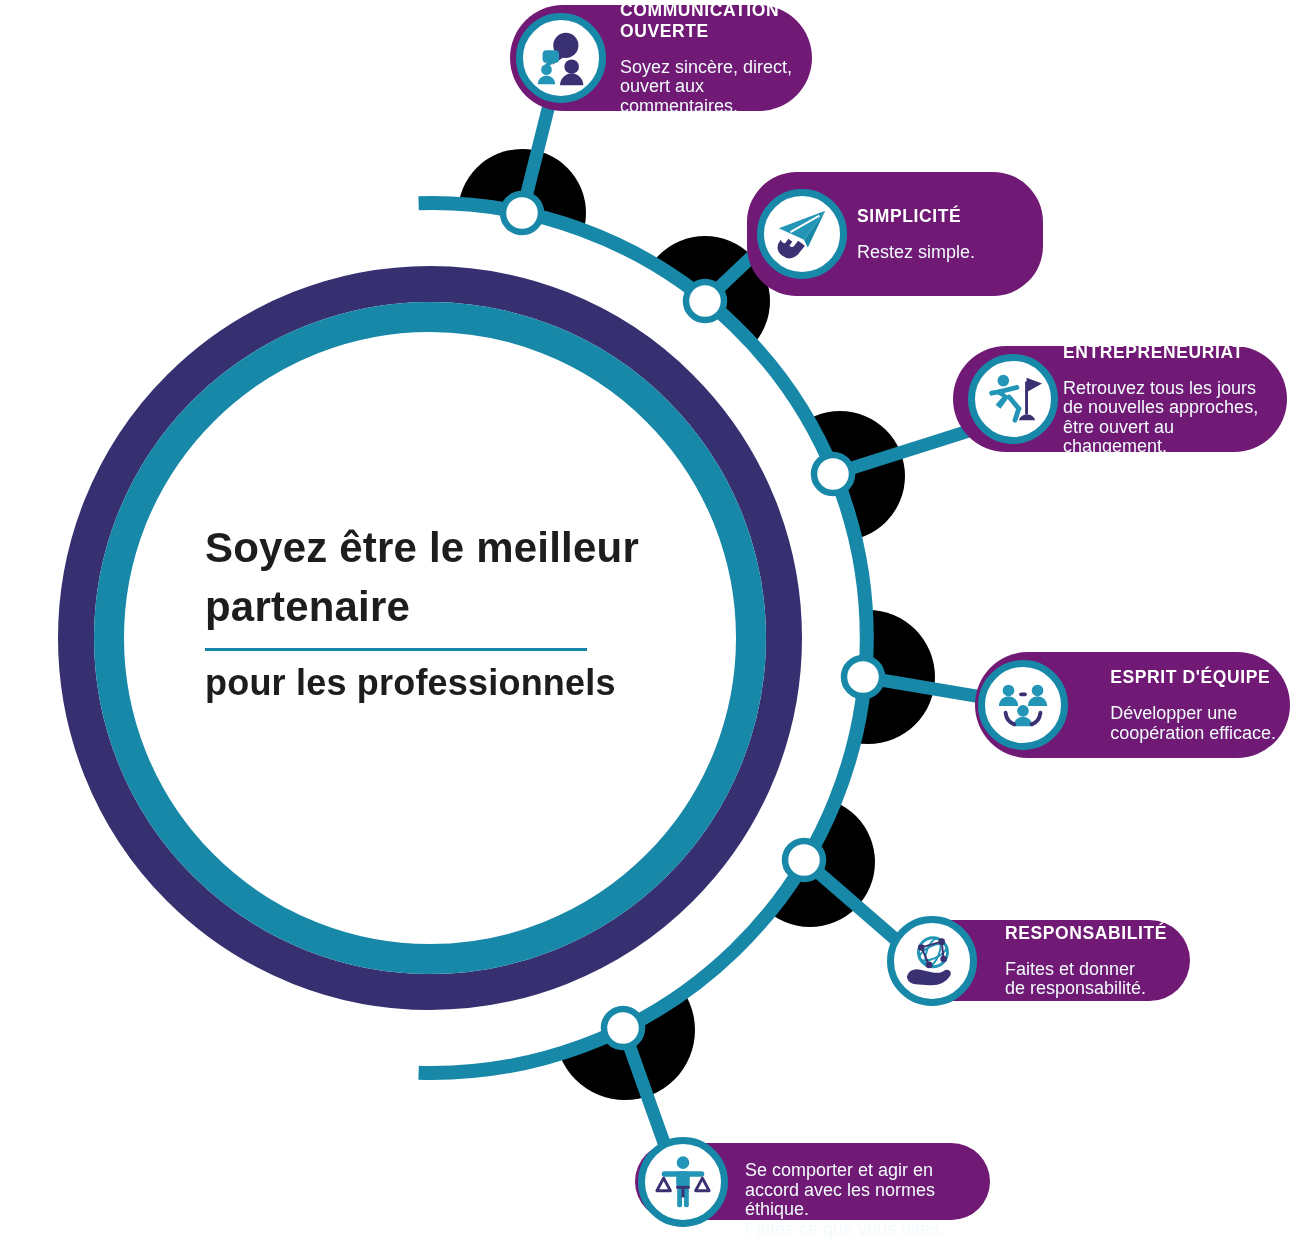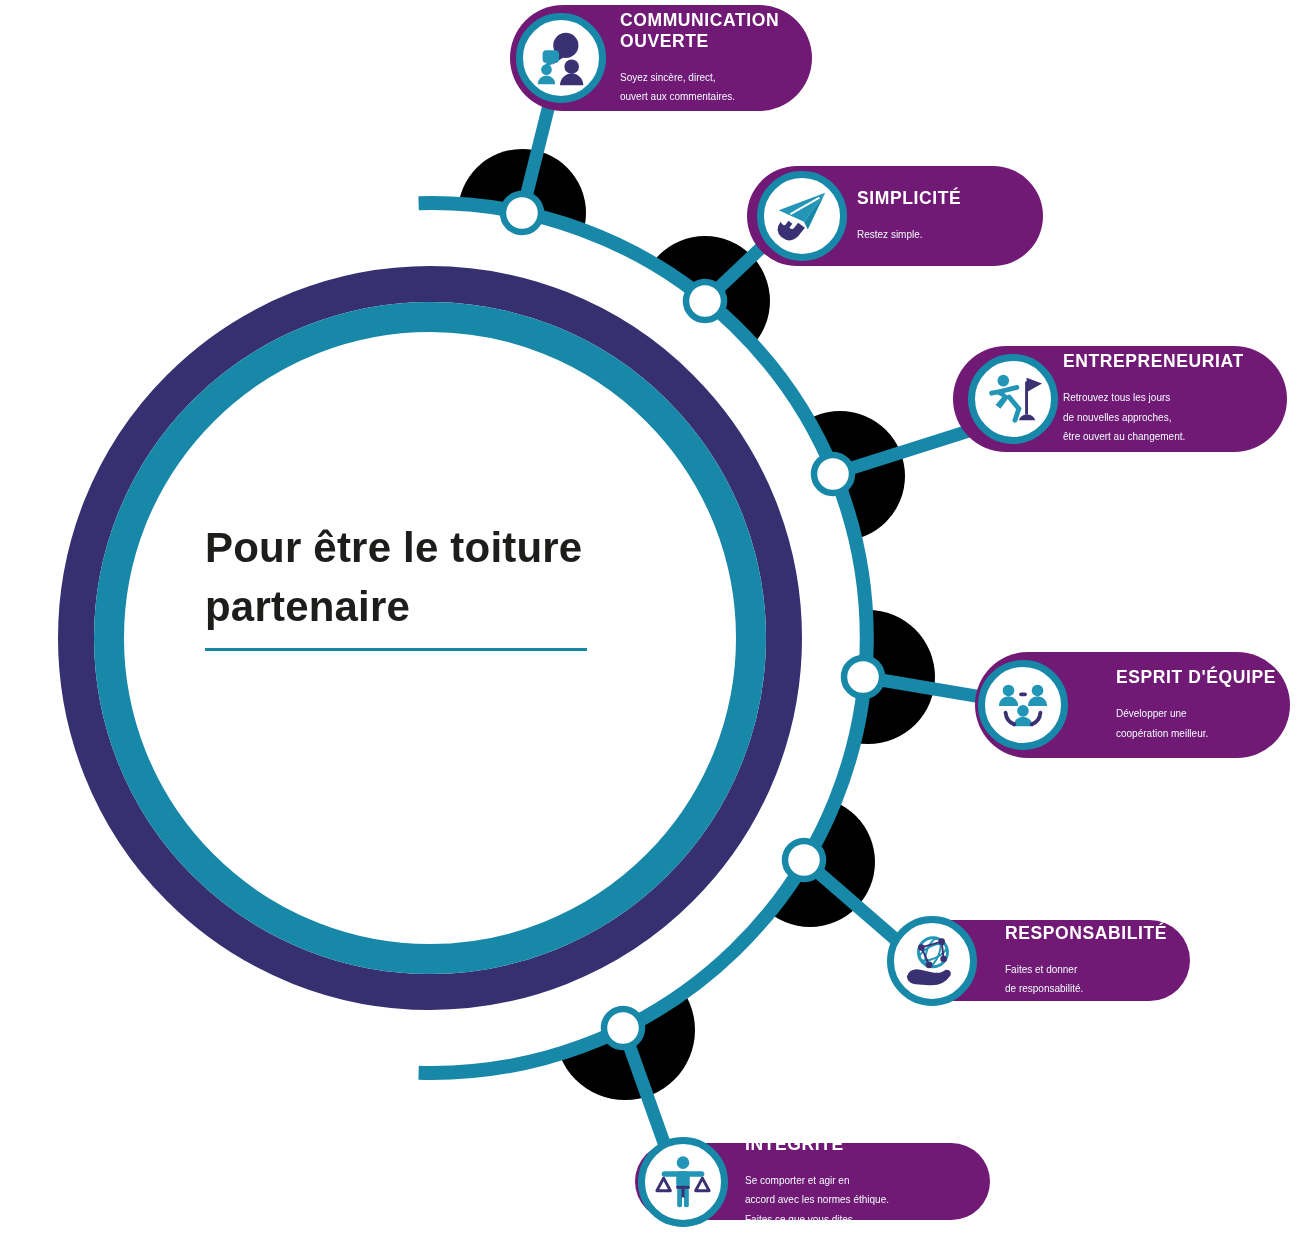--- a/index.html
+++ b/index.html
@@ -13,21 +13,21 @@
   .center-title{font-size:42px;font-weight:bold;line-height:59px;letter-spacing:0.2px;}
   .center-divider{width:382px;height:3px;background:#1787a8;margin:12px 0 10px 0;}
   .center-subtitle{font-size:36px;font-weight:bold;line-height:44px;letter-spacing:0.2px;}
   
   .bubble{position:absolute;background:#701a75;display:flex;flex-direction:column;justify-content:center;box-sizing:border-box;}
   .icon-circle{position:absolute;top:50%;transform:translateY(-50%);width:90px;height:90px;border-radius:50%;
     background:#fff;border:7px solid #1888a9;box-sizing:border-box;display:flex;align-items:center;justify-content:center;}
   .icon-circle svg{width:62px;height:62px;}
   .bubble-texts{padding-left:110px;padding-right:14px;}
   .b-title{color:#ffffff;font-size:17.5px;font-weight:bold;letter-spacing:0.6px;line-height:21px;}
-  .b-desc{color:#f2fafc;font-size:10px;font-weight:400;line-height:19.5px;margin-top:16px;}
+  .b-desc{color:#f2fafc;font-size:18px;font-weight:400;line-height:19.5px;margin-top:16px;}
   .b-title span,.b-desc span{display:block;}
 </style>
 </head>
 <body>
 
 <div class="canvas">
 
   <svg class="diagram-svg" width="1304" height="1250" viewBox="0 0 1304 1250">
 
     <g>
@@ -61,25 +61,26 @@
       <circle cx="705" cy="301" r="19"></circle>
       <circle cx="833" cy="474" r="19"></circle>
       <circle cx="863" cy="677" r="19"></circle>
       <circle cx="804" cy="860" r="19"></circle>
       <circle cx="623" cy="1028" r="19"></circle>
     </g>
   </svg>
 
   <div class="center-text">
     <div class="center-title">
-      <span style="display:block">Pour être le toiture</span>
+      <span style="display:block">Soyez être le meilleur</span>
       <span style="display:block">partenaire</span>
     </div>
     <div class="center-divider"></div>
     <div class="center-subtitle">
+      <span style="display:block">pour les professionnels</span>
     </div>
   </div>
 
   <div class="bubble" style="left:510px;top:5px;width:302px;height:106px;border-radius:53px;">
     <div class="icon-circle" style="left:6px;">
       <svg viewBox="0 0 64 64">
         <circle cx="37" cy="19" r="13" fill="#3a3173"></circle>
         <polygon points="29,28 23,39 35,31" fill="#3a3173"></polygon>
         <rect x="13" y="24" width="17" height="13" rx="4" fill="#2395b6"></rect>
         <polygon points="18,35 13,44 25,37" fill="#2395b6"></polygon>
@@ -94,21 +95,21 @@
         <span>COMMUNICATION</span>
         <span>OUVERTE</span>
       </div>
       <div class="b-desc">
         <span>Soyez sincère, direct,</span>
         <span>ouvert aux commentaires.</span>
       </div>
     </div>
   </div>
 
-  <div class="bubble" style="left:747px;top:166px;width:296px;height:100px;border-radius:50px;">
+  <div class="bubble" style="left:747px;top:172px;width:296px;height:124px;border-radius:50px;">
     <div class="icon-circle" style="left:10px;">
       <svg viewBox="0 0 64 64">
         <polygon points="8,26 56,8 34,38" fill="#2395b6"></polygon>
         <polygon points="34,38 56,8 38,46" fill="#1888a9"></polygon>
         <line x1="20" y1="30" x2="50" y2="13" stroke="#fff" stroke-width="2"></line>
         <path d="M10 38 q-7 9 1 16 q9 7 17-1 l7-9 -7-5 -4 5 q-2 3-5-0 l3-4 -4-3 -3 4 q-3 2-5-3 z" fill="#3a3173"></path>
         <circle cx="15" cy="52" r="3" fill="#3a3173"></circle>
       </svg>
     </div>
     <div class="bubble-texts">
@@ -160,21 +161,21 @@
         <path d="M14 40 q1 9 9 12" fill="none" stroke="#3a3173" stroke-width="4" stroke-linecap="round"></path>
         <path d="M50 40 q-1 9 -9 12" fill="none" stroke="#3a3173" stroke-width="4" stroke-linecap="round"></path>
       </svg>
     </div>
     <div class="bubble-texts">
       <div class="b-title">
         <span>ESPRIT D'ÉQUIPE</span>
       </div>
       <div class="b-desc">
         <span>Développer une</span>
-        <span>coopération meilleur.</span>
+        <span>coopération efficace.</span>
       </div>
     </div>
   </div>
 
   <div class="bubble" style="left:895px;top:920px;width:295px;height:81px;border-radius:52px;">
     <div class="icon-circle" style="left:-8px;">
       <svg viewBox="0 0 64 64">
         <circle cx="33" cy="23" r="15" fill="none" stroke="#2395b6" stroke-width="3"></circle>
         <ellipse cx="33" cy="23" rx="15" ry="6.5" fill="none" stroke="#2395b6" stroke-width="2" transform="rotate(-25 33 23)"></ellipse>
         <ellipse cx="33" cy="23" rx="6.5" ry="15" fill="none" stroke="#2395b6" stroke-width="2" transform="rotate(20 33 23)"></ellipse>

